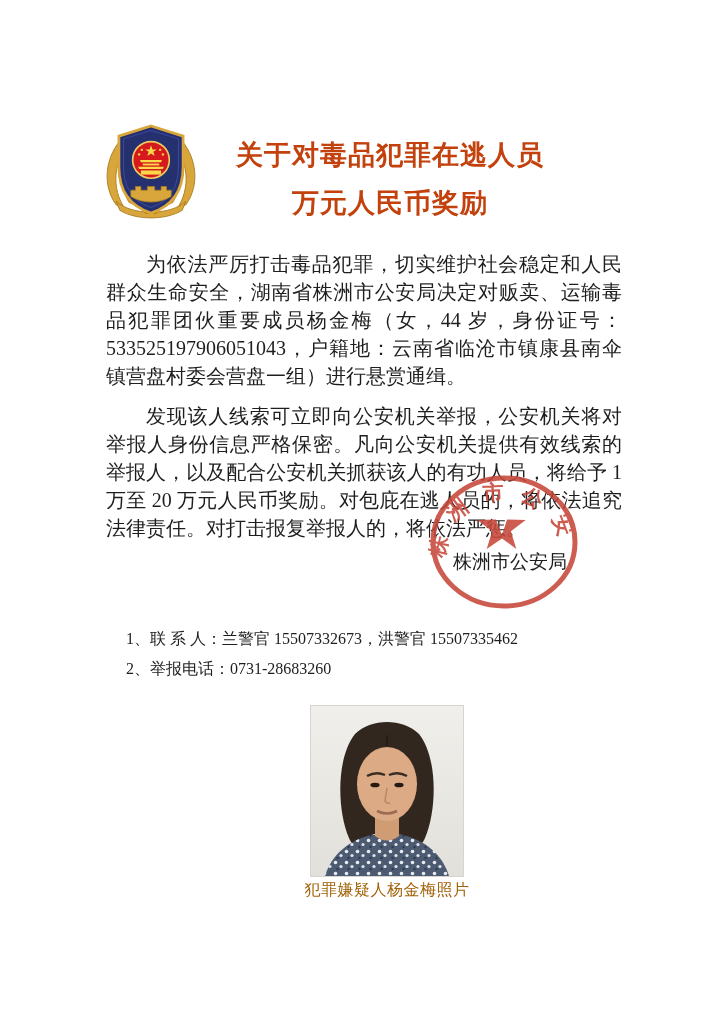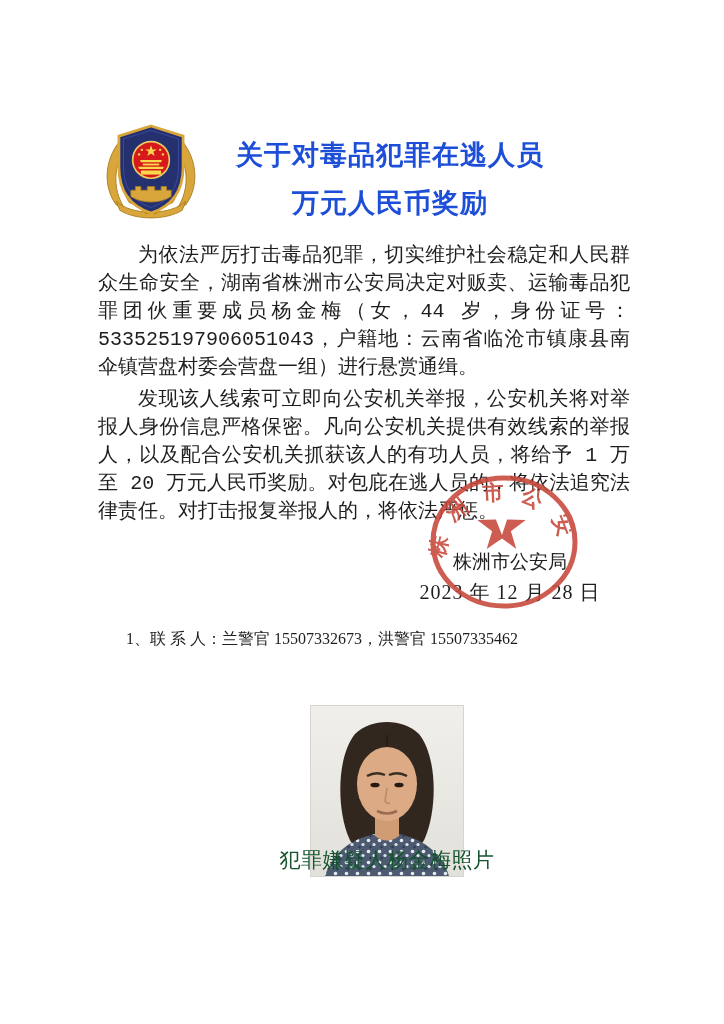--- a/index.html
+++ b/index.html
@@ -2,32 +2,32 @@
 <html><head>
 <meta charset="utf-8">
 <style>
   html,body{margin:0;padding:0;background:#ffffff;}
   .page{
     position:relative;width:724px;height:1024px;background:#ffffff;overflow:hidden;
     font-family:"Liberation Serif","DejaVu Serif",serif;color:#1e1e1e;
   }
   .emblem{position:absolute;left:96px;top:115px;width:110px;height:110px;}
   .title-block{position:absolute;left:170px;top:131px;width:440px;text-align:center;}
-  .title-block p{margin:0;font-size:27px;line-height:48px;font-weight:bold;color:#1d4ed8;letter-spacing:1px;}
+  .title-block p{margin:0;font-size:27px;line-height:48px;font-weight:bold;color:#c2410c;letter-spacing:1px;}
   .body-text{position:absolute;left:94px;top:238px;width:540px;font-size:20px;line-height:28px;text-align:justify;}
-  .body-text p{margin:4px;text-indent:2em;font-family:Liberation Mono, monospace;}
+  .body-text p{margin:12px;text-indent:2em;}
   .signoff{position:absolute;left:370px;top:549px;width:280px;text-align:center;}
   .signoff .issuer{margin:0;font-size:19px;line-height:26px;}
   .signoff .date{margin:4px 0 0 0;font-size:20px;line-height:26px;letter-spacing:1px;}
   .seal{position:absolute;left:428px;top:474px;width:152px;height:138px;opacity:0.88;pointer-events:none;}
   .contacts{position:absolute;left:94px;top:624px;width:540px;font-size:16px;line-height:29.5px;}
   .contacts div{text-indent:2em;}
   .photo{position:absolute;left:310px;top:705px;width:154px;height:172px;border:1px solid #d8d5d0;box-sizing:border-box;}
   .photo svg{display:block;}
-  .caption{position:absolute;left:232px;top:846px;width:310px;text-align:center;font-size:21px;letter-spacing:0.5px;color:#14532d;}
+  .caption{position:absolute;left:232px;top:880px;width:310px;text-align:center;font-size:16px;letter-spacing:0.5px;color:#a16207;}
 </style>
 </head>
 <body>
 
 <div class="page">
 
   <div class="emblem">
     <svg width="110" height="110" viewBox="0 0 120 120">
 
       <path d="M30,24 C10,44 6,76 22,98 L32,103 C16,80 19,48 38,30 Z" fill="#d9a63c" stroke="#a87c1d" stroke-width="1"></path>
@@ -64,38 +64,38 @@
     <p>万元人民币奖励</p>
   </div>
 
   <div class="body-text">
     <p>为依法严厉打击毒品犯罪，切实维护社会稳定和人民群众生命安全，湖南省株洲市公安局决定对贩卖、运输毒品犯罪团伙重要成员杨金梅（女，44 岁，身份证号：533525197906051043，户籍地：云南省临沧市镇康县南伞镇营盘村委会营盘一组）进行悬赏通缉。</p>
     <p>发现该人线索可立即向公安机关举报，公安机关将对举报人身份信息严格保密。凡向公安机关提供有效线索的举报人，以及配合公安机关抓获该人的有功人员，将给予 1 万至 20 万元人民币奖励。对包庇在逃人员的，将依法追究法律责任。对打击报复举报人的，将依法严惩。</p>
   </div>
 
   <div class="signoff">
     <p class="issuer">株洲市公安局</p>
-    <p class="date">2023 年 12 月 28 日</p>
   </div>
 
   <div class="seal">
     <svg width="152" height="138" viewBox="0 0 152 138">
       <defs>
         <path id="sealArc" d="M 21,94 A 58,52 0 1 1 131,94" fill="none"></path>
       </defs>
       <ellipse cx="76" cy="68" rx="71" ry="64" fill="none" stroke="#c7463a" stroke-width="5"></ellipse>
       <path d="M74,35 L79.1,19.6 L97.7,19.9 L82.9,31.2 L88.3,49 L74,38.4 L58.7,49 L64.1,31.2 L49.3,19.9 L67.9,19.6 Z" transform="translate(0,26)" fill="#c7463a"></path>
       <text font-size="21" font-weight="bold" fill="#c7463a" letter-spacing="15" font-family="'Liberation Serif','DejaVu Serif',serif">
         <textPath href="#sealArc" startOffset="10">株洲市公安局</textPath>
       </text>
     </svg>
   </div>
 
   <div class="contacts">
     <div>1、联 系 人：兰警官 15507332673，洪警官 15507335462</div>
+    <div>2、举报电话：0731-28683260</div>
   </div>
 
   <div class="photo">
     <svg width="152" height="170" viewBox="0 0 152 170">
       <defs>
         <linearGradient id="pbg" x1="0" y1="0" x2="0" y2="1">
           <stop offset="0" stop-color="#f0efeb"></stop>
           <stop offset="1" stop-color="#e2e0da"></stop>
         </linearGradient>
         <pattern id="fab" width="11" height="11" patternUnits="userSpaceOnUse">

